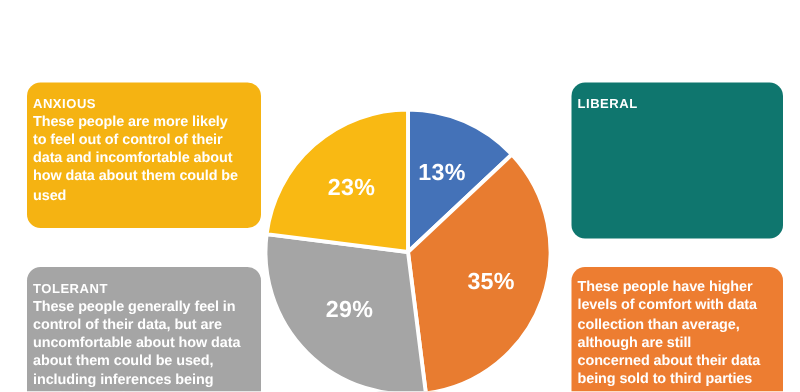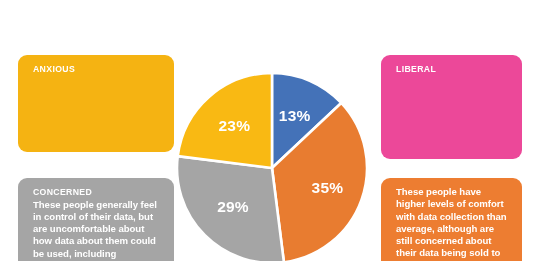--- a/index.html
+++ b/index.html
@@ -39,21 +39,21 @@
     text-anchor: middle;
     dominant-baseline: central;
     letter-spacing: 0.2px;
   }
 
   
   .callout {
     position: absolute;
     border-radius: 9px;
     box-sizing: border-box;
-    padding: 8px 11px 9px 15px;
+    padding: 8px 11px 9px 4px;
     color: #ffffff;
     overflow: hidden;
   }
   .callout-title {
     font-size: 8.7px;
     font-weight: bold;
     letter-spacing: 0.35px;
     line-height: 12px;
     margin: 0 0 0.5px 0;
   }
@@ -71,21 +71,21 @@
     width: 156px;
     height: 97px;
     background: #f5b312;
     z-index: 3;
   }
   #callout-liberal {
     left: 381px;
     top: 55px;
     width: 141px;
     height: 104px;
-    background: #ec4899;
+    background: #0f766e;
     z-index: 3;
   }
   #callout-concerned {
     left: 18px;
     top: 178px;
     width: 156px;
     height: 95px;
     background: #a5a5a5;
     z-index: 3;
   }
@@ -115,28 +115,29 @@
           <text x="117.64" y="42.69" class="slice-label">13%</text>
           <text x="150.42" y="114.95" class="slice-label">35%</text>
           <text x="56.04" y="133.96" class="slice-label">29%</text>
           <text x="57.31" y="52.24" class="slice-label">23%</text>
         </g>
     </svg>
   </div>
 
   <div class="callout" id="callout-anxious">
     <p class="callout-title">ANXIOUS</p>
+    <p class="callout-body">These people are more likely to feel out of control of their data and incomfortable about how data about them could be used</p>
   </div>
 
   <div class="callout" id="callout-liberal">
     <p class="callout-title">LIBERAL</p>
   </div>
 
   <div class="callout" id="callout-concerned">
-    <p class="callout-title">CONCERNED</p>
+    <p class="callout-title">TOLERANT</p>
     <p class="callout-body">These people generally feel in control of their data, but are uncomfortable about how data about them could be used, including inferences being made about them</p>
   </div>
 
   <div class="callout" id="callout-tolerant">
     <p class="callout-body">These people have higher levels of comfort with data collection than average, although are still concerned about their data being sold to third parties</p>
   </div>
 
 </div>
 
 </body></html>

